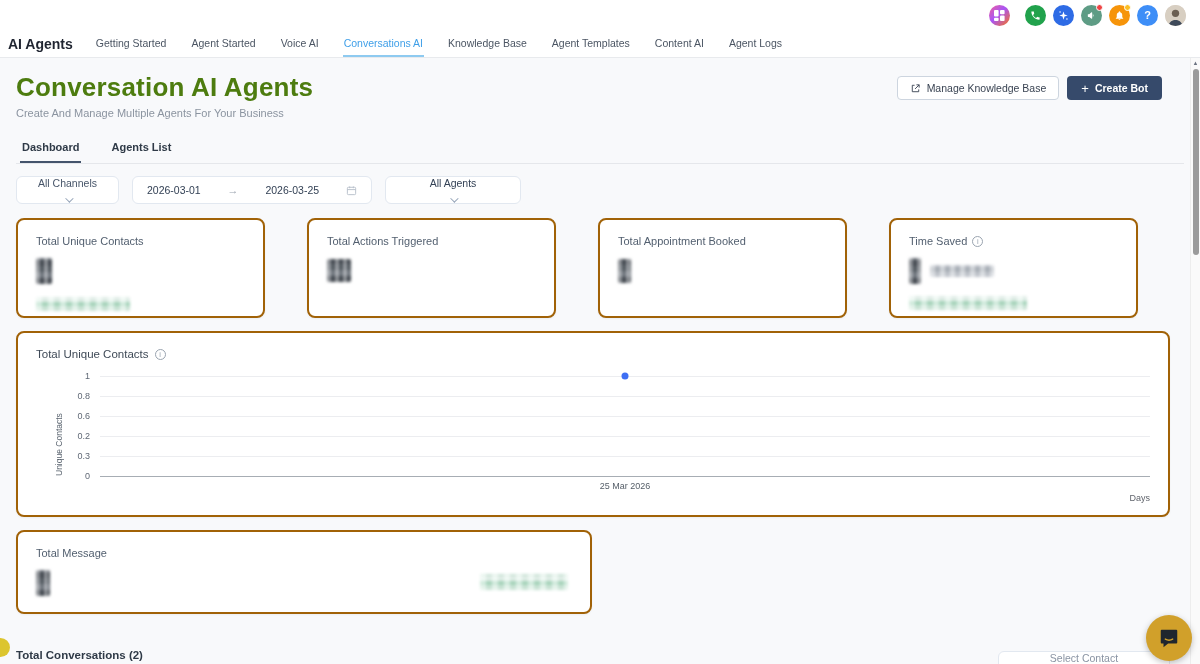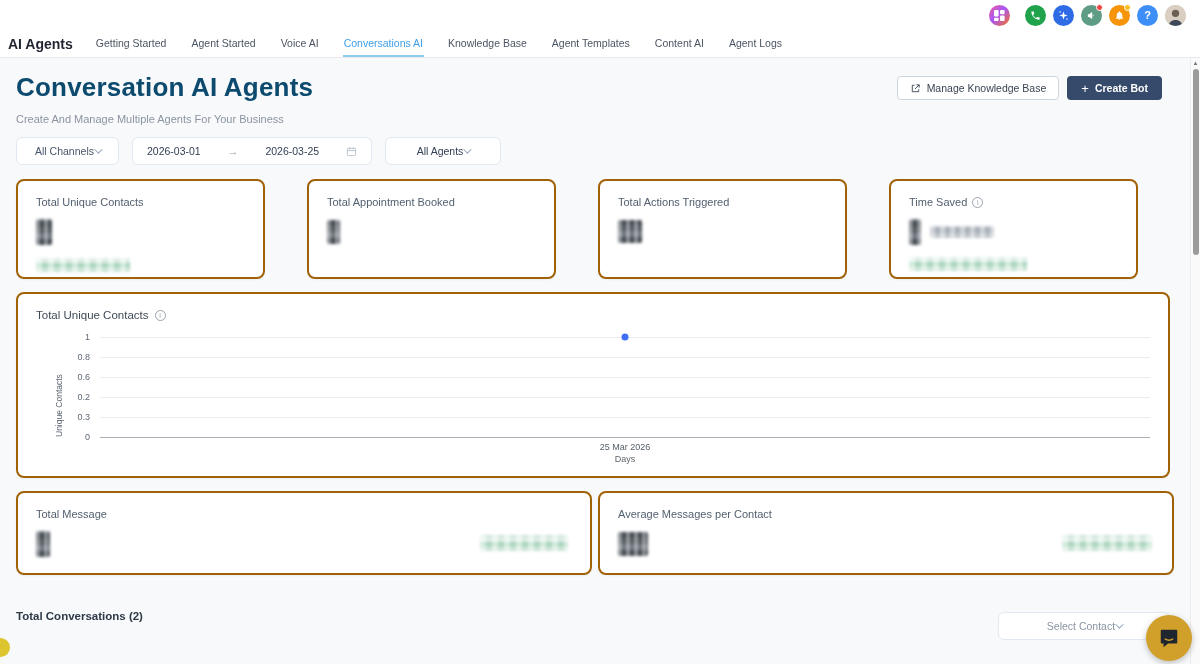--- a/index.html
+++ b/index.html
@@ -19,36 +19,36 @@
   .navbar { height:28px; display:flex; align-items:stretch; padding:0 8px; border-bottom:1px solid #e8eaed; background:#fff; }
   .brand { font-size:14px; font-weight:700; color:#1f2430; margin-right:22px; align-self:center; }
   .navtabs { display:flex; gap:23px; }
   .navtab { font-size:10.5px; color:#4b5563; display:flex; align-items:center; border-bottom:2px solid transparent; padding:0 1px; cursor:pointer; white-space:nowrap; }
   .navtab.active { color:#3f9fe8; border-bottom-color:#8ecaf0; }
 
   
   .content { position:relative; height:606px; background:#f8f9fb; padding:14px 16px 0 16px; }
 
   .pagehead { display:flex; justify-content:space-between; align-items:flex-start; }
-  .pagetitle { font-size:26px; font-weight:600; color:#0c4a6e; letter-spacing:.2px; }
-  .pagesub { font-size:11px; color:#8b94a0; margin-top:10px; }
+  .pagetitle { font-size:26px; font-weight:600; color:#4d7c0f; letter-spacing:.2px; }
+  .pagesub { font-size:11px; color:#8b94a0; margin-top:4px; }
   .headbtns { display:flex; gap:8px; margin-top:4px; margin-right:22px; }
   .btn-outline { display:flex; align-items:center; gap:6px; background:#fff; border:1px solid #cdd5df; border-radius:4px; padding:5px 12px; font-size:10.5px; color:#3a4453; cursor:pointer; }
   .btn-dark { display:flex; align-items:center; gap:6px; background:#364a6b; border:none; border-radius:4px; padding:5px 14px; font-size:10.5px; font-weight:600; color:#fff; cursor:pointer; }
   .btn-dark .plus { font-size:13px; font-weight:400; line-height:1; }
 
   .viewtabs { display:flex; gap:28px; margin-top:16px; border-bottom:1px solid #e5e7eb; padding-left:4px; }
   .viewtab { font-size:11px; font-weight:700; color:#2f3a47; padding:6px 2px 8px 2px; border-bottom:2px solid transparent; cursor:pointer; }
   .viewtab.active { border-bottom-color:#44546c; }
 
   .filters { display:flex; gap:13px; margin-top:12px; }
   .pill { height:28px; background:#fff; border:1px solid #e2e8f0; border-radius:6px; display:flex; align-items:center; font-size:10.5px; color:#334155; padding:0 10px; }
-  .sel { justify-content:center; cursor:pointer; }
+  .sel { justify-content:space-between; cursor:pointer;flex-direction:column; }
   .sel-channels { width:103px; color:#475569; }
-  .sel-agents { width:116px; }
+  .sel-agents { width:136px; }
   .daterange { width:240px; justify-content:space-between; padding:0 14px; cursor:pointer; }
   .caret { width:6px; height:6px; border-right:1.4px solid #94a3b8; border-bottom:1.4px solid #94a3b8; transform:rotate(45deg) translateY(-2px); }
   .arrow { color:#9aa3af; font-size:11px; }
 
   
   .statrow { display:flex; gap:42px; margin-top:14px; width:1122px; }
   .card { background:#fff; border:2px solid #a16207; border-radius:8px; box-shadow:0 1px 2px rgba(20,30,50,.05); }
   .stat { flex:1; height:100px; padding:15px 18px; position:relative; }
   .cardtitle { font-size:11px; color:#525f6f; display:flex; align-items:center; gap:5px; }
   .info-i { width:11px; height:11px; border:1px solid #9aa4b0; border-radius:50%; color:#9aa4b0; font-size:7.5px; display:inline-flex; align-items:center; justify-content:center; font-style:normal; }
@@ -70,21 +70,21 @@
   .charttitle { font-size:11.5px; color:#3f4a57; display:flex; align-items:center; gap:6px; }
   .chart-area { position:relative; margin-top:16px; }
   .y-title { position:absolute; left:18px; top:0; height:100px; writing-mode:vertical-rl; transform:rotate(180deg); font-size:8.5px; color:#5b6570; display:flex; align-items:center; }
   .plot { position:relative; margin-left:64px; height:100px; }
   .gridline { position:absolute; left:0; right:0; height:1px; background:#ecedf0; }
   .gridline.axisline { background:#a7adb4; }
   .ytick { position:absolute; left:-10px; transform:translate(-100%,-50%); font-size:9px; color:#5f6875; }
   .chart-dot { position:absolute; width:7px; height:7px; border-radius:50%; transform:translate(-50%,-50%); cursor:pointer; }
   .x-tickrow { position:relative; margin-left:64px; height:13px; }
   .x-tickrow span { position:absolute; left:50%; transform:translateX(-50%); top:5px; font-size:9px; color:#555e68; white-space:nowrap; }
-  .x-title { margin-left:64px; text-align:center; font-size:9px; color:#60646c; margin-top:4px; padding-bottom:2px; }
+  .x-title { margin-left:64px; text-align:right; font-size:9px; color:#60646c; margin-top:4px; padding-bottom:2px; }
 
   
   .bottomrow { display:flex; gap:6px; margin-top:13px; }
   .bcard { width:576px; height:84px; padding:15px 18px; position:relative; }
 
   
   .convrow { display:flex; justify-content:space-between; align-items:center; margin-top:17px; width:1154px; }
   .convtitle { font-size:11.5px; font-weight:700; color:#2f3a47; }
   .sel-contact { width:172px; color:#8a94a3; background:#fff;margin-top:20px; }
 
@@ -173,20 +173,24 @@
           </svg>
         <span>Manage Knowledge Base</span>
       </button>
       <button class="btn-dark">
         <span class="plus">+</span>
         <span>Create Bot</span>
       </button>
     </div>
   </div>
 
+  <div class="viewtabs">
+    <div class="viewtab active">Dashboard</div>
+    <div class="viewtab">Agents List</div>
+  </div>
 
   <div class="filters">
     <div class="pill sel sel-channels">
       <span>All Channels</span>
       <span class="caret"></span>
     </div>
     <div class="pill daterange">
       <span>2026-03-01</span>
       <span class="arrow">→</span>
       <span>2026-03-25</span>
@@ -201,26 +205,26 @@
     </div>
   </div>
 
   <div class="statrow">
     <div class="card stat">
       <div class="cardtitle">Total Unique Contacts</div>
       <div class="px px-dark" style="width:16px;height:26px;margin-top:11px"></div>
       <div class="px px-green" style="width:94px;height:14px;margin-top:13px"></div>
     </div>
     <div class="card stat">
+      <div class="cardtitle">Total Actions Triggered</div>
+      <div class="px px-dark" style="width:24px;height:23px;margin-top:12px"></div>
+    </div>
+    <div class="card stat">
       <div class="cardtitle">Total Appointment Booked</div>
       <div class="px px-dark" style="width:13px;height:24px;margin-top:12px"></div>
-    </div>
-    <div class="card stat">
-      <div class="cardtitle">Total Actions Triggered</div>
-      <div class="px px-dark" style="width:24px;height:23px;margin-top:12px"></div>
     </div>
     <div class="card stat">
       <div class="cardtitle">
         <span>Time Saved</span>
         <i class="info-i">i</i>
       </div>
       <div style="display:flex;align-items:center;gap:9px;margin-top:11px">
         <div class="px px-dark" style="width:12px;height:26px"></div>
         <div class="px px-gray" style="width:64px;height:12px"></div>
       </div>
@@ -256,25 +260,20 @@
       <div class="x-title">Days</div>
     </div>
   </div>
 
   <div class="bottomrow">
     <div class="card bcard">
       <div class="cardtitle">Total Message</div>
       <div class="px px-dark" style="width:14px;height:26px;margin-top:11px"></div>
       <div class="px px-green" style="width:88px;height:16px;position:absolute;right:22px;top:42px"></div>
     </div>
-    <div class="card bcard">
-      <div class="cardtitle">Average Messages per Contact</div>
-      <div class="px px-dark" style="width:30px;height:24px;margin-top:12px"></div>
-      <div class="px px-green" style="width:90px;height:16px;position:absolute;right:20px;top:42px"></div>
-    </div>
   </div>
 
   <div class="convrow">
     <div class="convtitle">Total Conversations (2)</div>
     <div class="pill sel sel-contact">
       <span>Select Contact</span>
       <span class="caret"></span>
     </div>
   </div>
 

